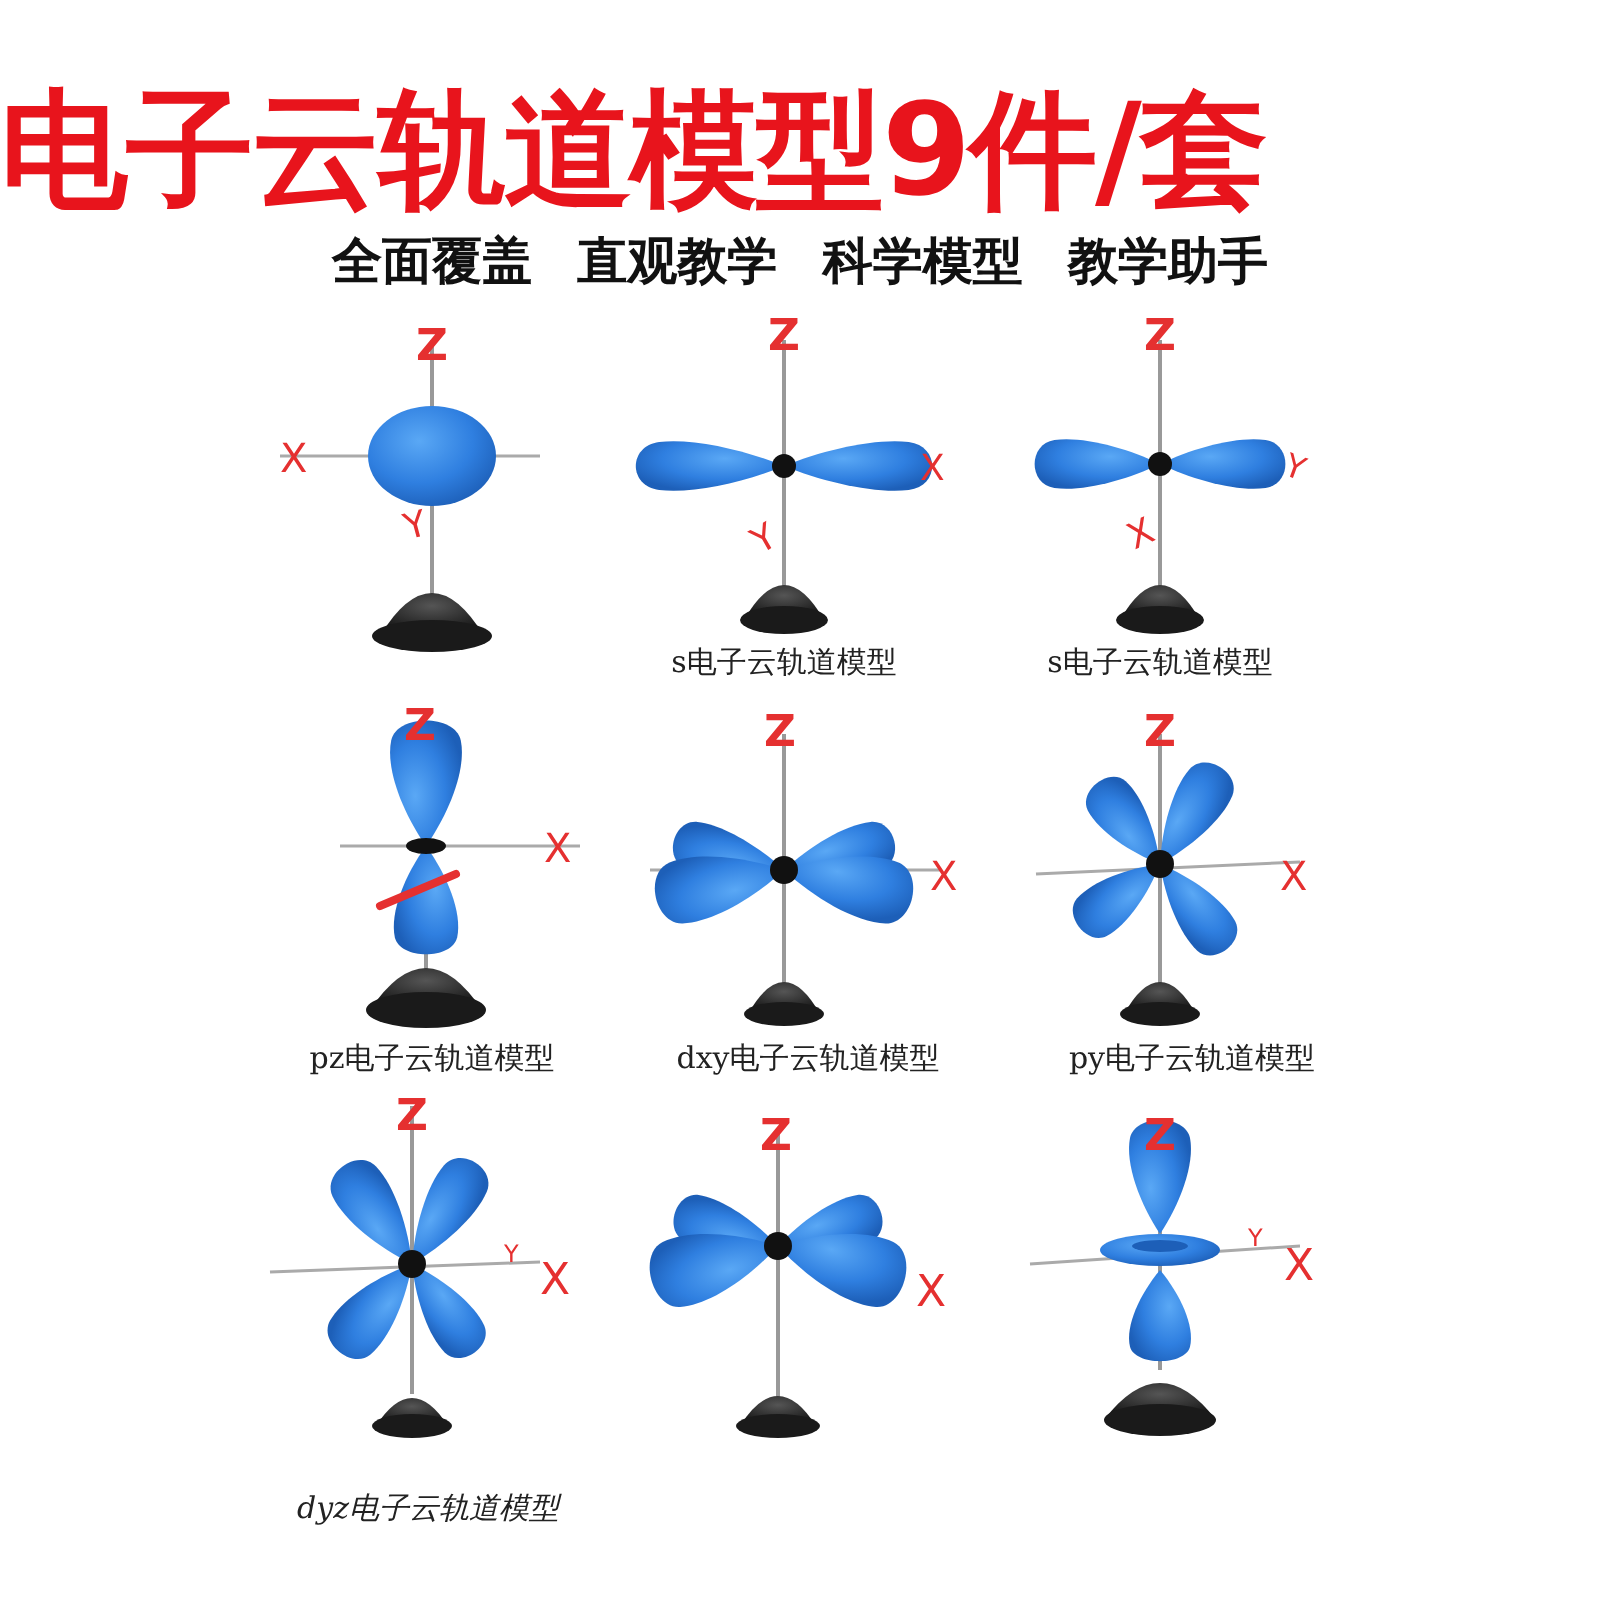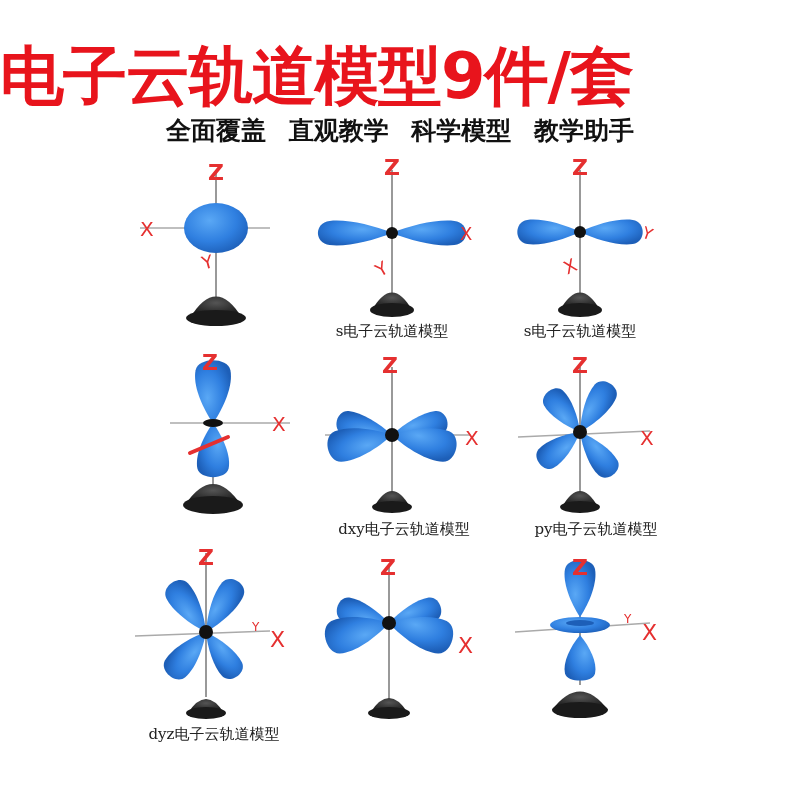--- a/index.html
+++ b/index.html
@@ -92,20 +92,21 @@
       <use href="#lobe" transform="translate(83,78) rotate(-90) scale(1.1,1.45)"></use>
       <use href="#lobe" transform="translate(83,78) rotate(90) scale(0.95,1.3)"></use>
     </g>
     <ellipse cx="83" cy="78" rx="10" ry="4" fill="#111"></ellipse>
     <text x="72" y="25" fill="#e53030" font-size="22" font-weight="bold" font-family="DejaVu Sans, sans-serif">Z</text>
     <text x="142" y="86" fill="#e53030" font-size="20" font-family="DejaVu Sans, sans-serif">X</text>
     <line x1="60" y1="108" x2="98" y2="92" stroke="#e53030" stroke-width="4" stroke-linecap="round"></line>
     <path d="M55,160 Q83,118 111,160 Z" fill="url(#baseG)"></path>
     <ellipse cx="83" cy="160" rx="30" ry="9" fill="#1a1a1a"></ellipse>
   </svg>
+  <div class="caption" style="top:175px;left:-14px;">pz电子云轨道模型</div>
 </div>
 
 <div class="cell" style="left:310px;top:345px;">
   <svg width="200" height="190">
     <line x1="15" y1="90" x2="160" y2="90" stroke="#aaa" stroke-width="1.5"></line>
     <line x1="82" y1="22" x2="82" y2="150" stroke="#999" stroke-width="2"></line>
     <g fill="url(#blueG)">
       <use href="#lobe" transform="translate(82,90) rotate(-15) scale(1.0,1.0)"></use>
       <use href="#lobe" transform="translate(82,90) rotate(195) scale(1.0,1.0)"></use>
       <use href="#lobe" transform="translate(82,90) rotate(12) scale(1.15,1.3)"></use>
@@ -149,21 +150,21 @@
       <use href="#lobe" transform="translate(86,97) rotate(55) scale(0.95,1.0)"></use>
       <use href="#lobe" transform="translate(86,97) rotate(130) scale(1.0,1.1)"></use>
     </g>
     <circle cx="86" cy="97" r="7" fill="#111"></circle>
     <text x="78" y="30" fill="#e53030" font-size="22" font-weight="bold" font-family="DejaVu Sans, sans-serif">Z</text>
     <text x="150" y="112" fill="#e53030" font-size="22" font-family="DejaVu Sans, sans-serif">X</text>
     <text x="132" y="96" fill="#e53030" font-size="12" font-family="DejaVu Sans, sans-serif">Y</text>
     <path d="M68,178 Q86,150 104,178 Z" fill="url(#baseG)"></path>
     <ellipse cx="86" cy="178" rx="20" ry="6" fill="#1a1a1a"></ellipse>
   </svg>
-  <div class="caption" style="top:190px;left:-6px;">dyz电子云轨道模型</div>
+  <div class="caption" style="top:210px;left:-6px;font-style:italic;">dyz电子云轨道模型</div>
 </div>
 
 <div class="cell" style="left:300px;top:535px;">
   <svg width="200" height="200">
     <line x1="89" y1="30" x2="89" y2="165" stroke="#999" stroke-width="2"></line>
     <g fill="url(#blueG)">
       <use href="#lobe" transform="translate(89,88) rotate(-18) scale(0.95,1.0)"></use>
       <use href="#lobe" transform="translate(89,88) rotate(198) scale(0.95,1.0)"></use>
       <use href="#lobe" transform="translate(89,88) rotate(15) scale(1.15,1.4)"></use>
       <use href="#lobe" transform="translate(89,88) rotate(165) scale(1.15,1.4)"></use>

